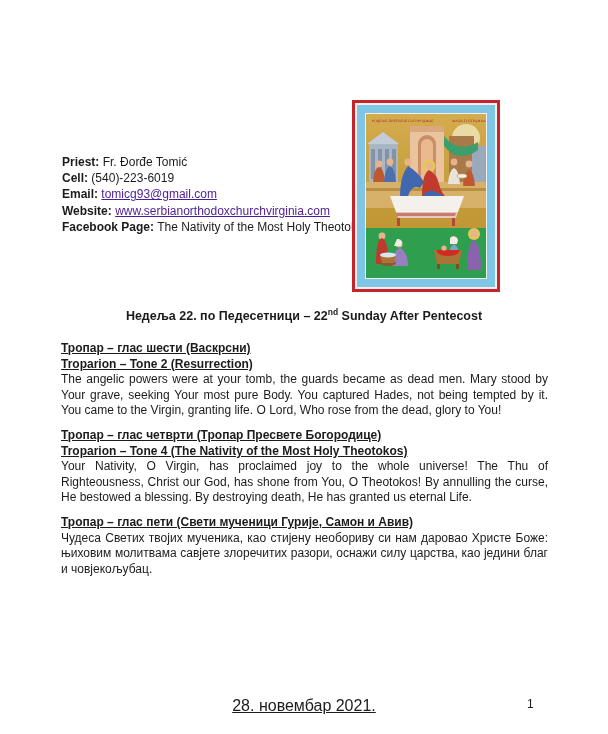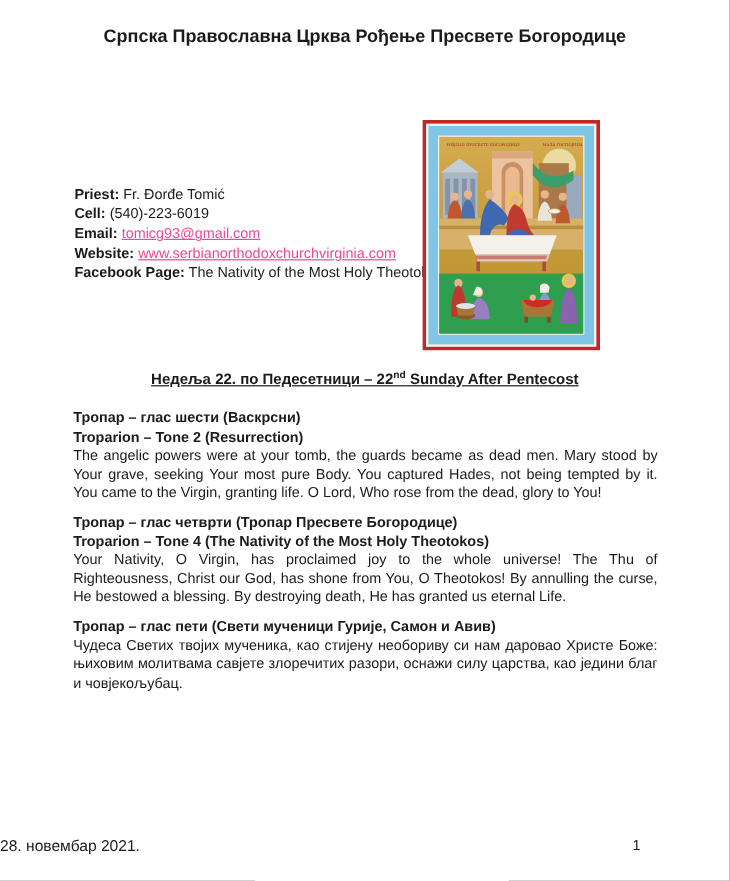--- a/index.html
+++ b/index.html
@@ -11,48 +11,47 @@
   }
   .doc-title {
     position:absolute; top:20px; left:0; width:608px;
     text-align:center; font-weight:bold; font-size:15px; line-height:22px;
   }
   .contact {
     position:absolute; top:126px; left:62px;
     font-size:12px; line-height:16.2px;margin-top:28px;
   }
   .contact .lbl { font-weight:bold; }
-  a.link { color:#ec4899; text-decoration:underline; cursor:pointer; }
+  a.link { color:#4c1d95; text-decoration:underline; cursor:pointer; }
   .icon-fig { position:absolute; top:100px; left:352px; width:148px; height:192px; }
   .sunday-heading {
     position:absolute; top:307px; left:0; width:608px; text-align:center;
     font-weight:bold; font-size:12.5px;
   }
-  .sunday-heading .inner { text-decoration:underline; }
+  .sunday-heading .inner { }
   .sunday-heading sup { font-size:8.5px; }
   .content {
     position:absolute; top:341px; left:61px; width:487px;
     font-size:12px; line-height:15.6px;
   }
   .tropar-block + .tropar-block { margin-top:9px; }
-  .t-heading { font-weight:bold; }
+  .t-heading { font-weight:bold; text-decoration:underline; }
   p.t-text { text-align:justify; }
   .footer-date {
     position:absolute; top:697px; left:0; width:608px;
-    font-size:13px;
+    text-align:center; font-size:16px;text-decoration:underline;
   }
   .page-num { position:absolute; top:697px; left:527px; font-size:12px; }
 </style>
 </head>
 <body>
 
 <div class="page">
 
   <header class="doc-title">
-    <div>Српска Православна Црква Рођење Пресвете Богородице</div>
   </header>
 
   <section class="contact">
     <div>
       <span class="lbl">Priest:</span>
       <span>Fr. Đorđe Tomić</span>
     </div>
     <div>
       <span class="lbl">Cell:</span>
       <span>(540)-223-6019</span>

